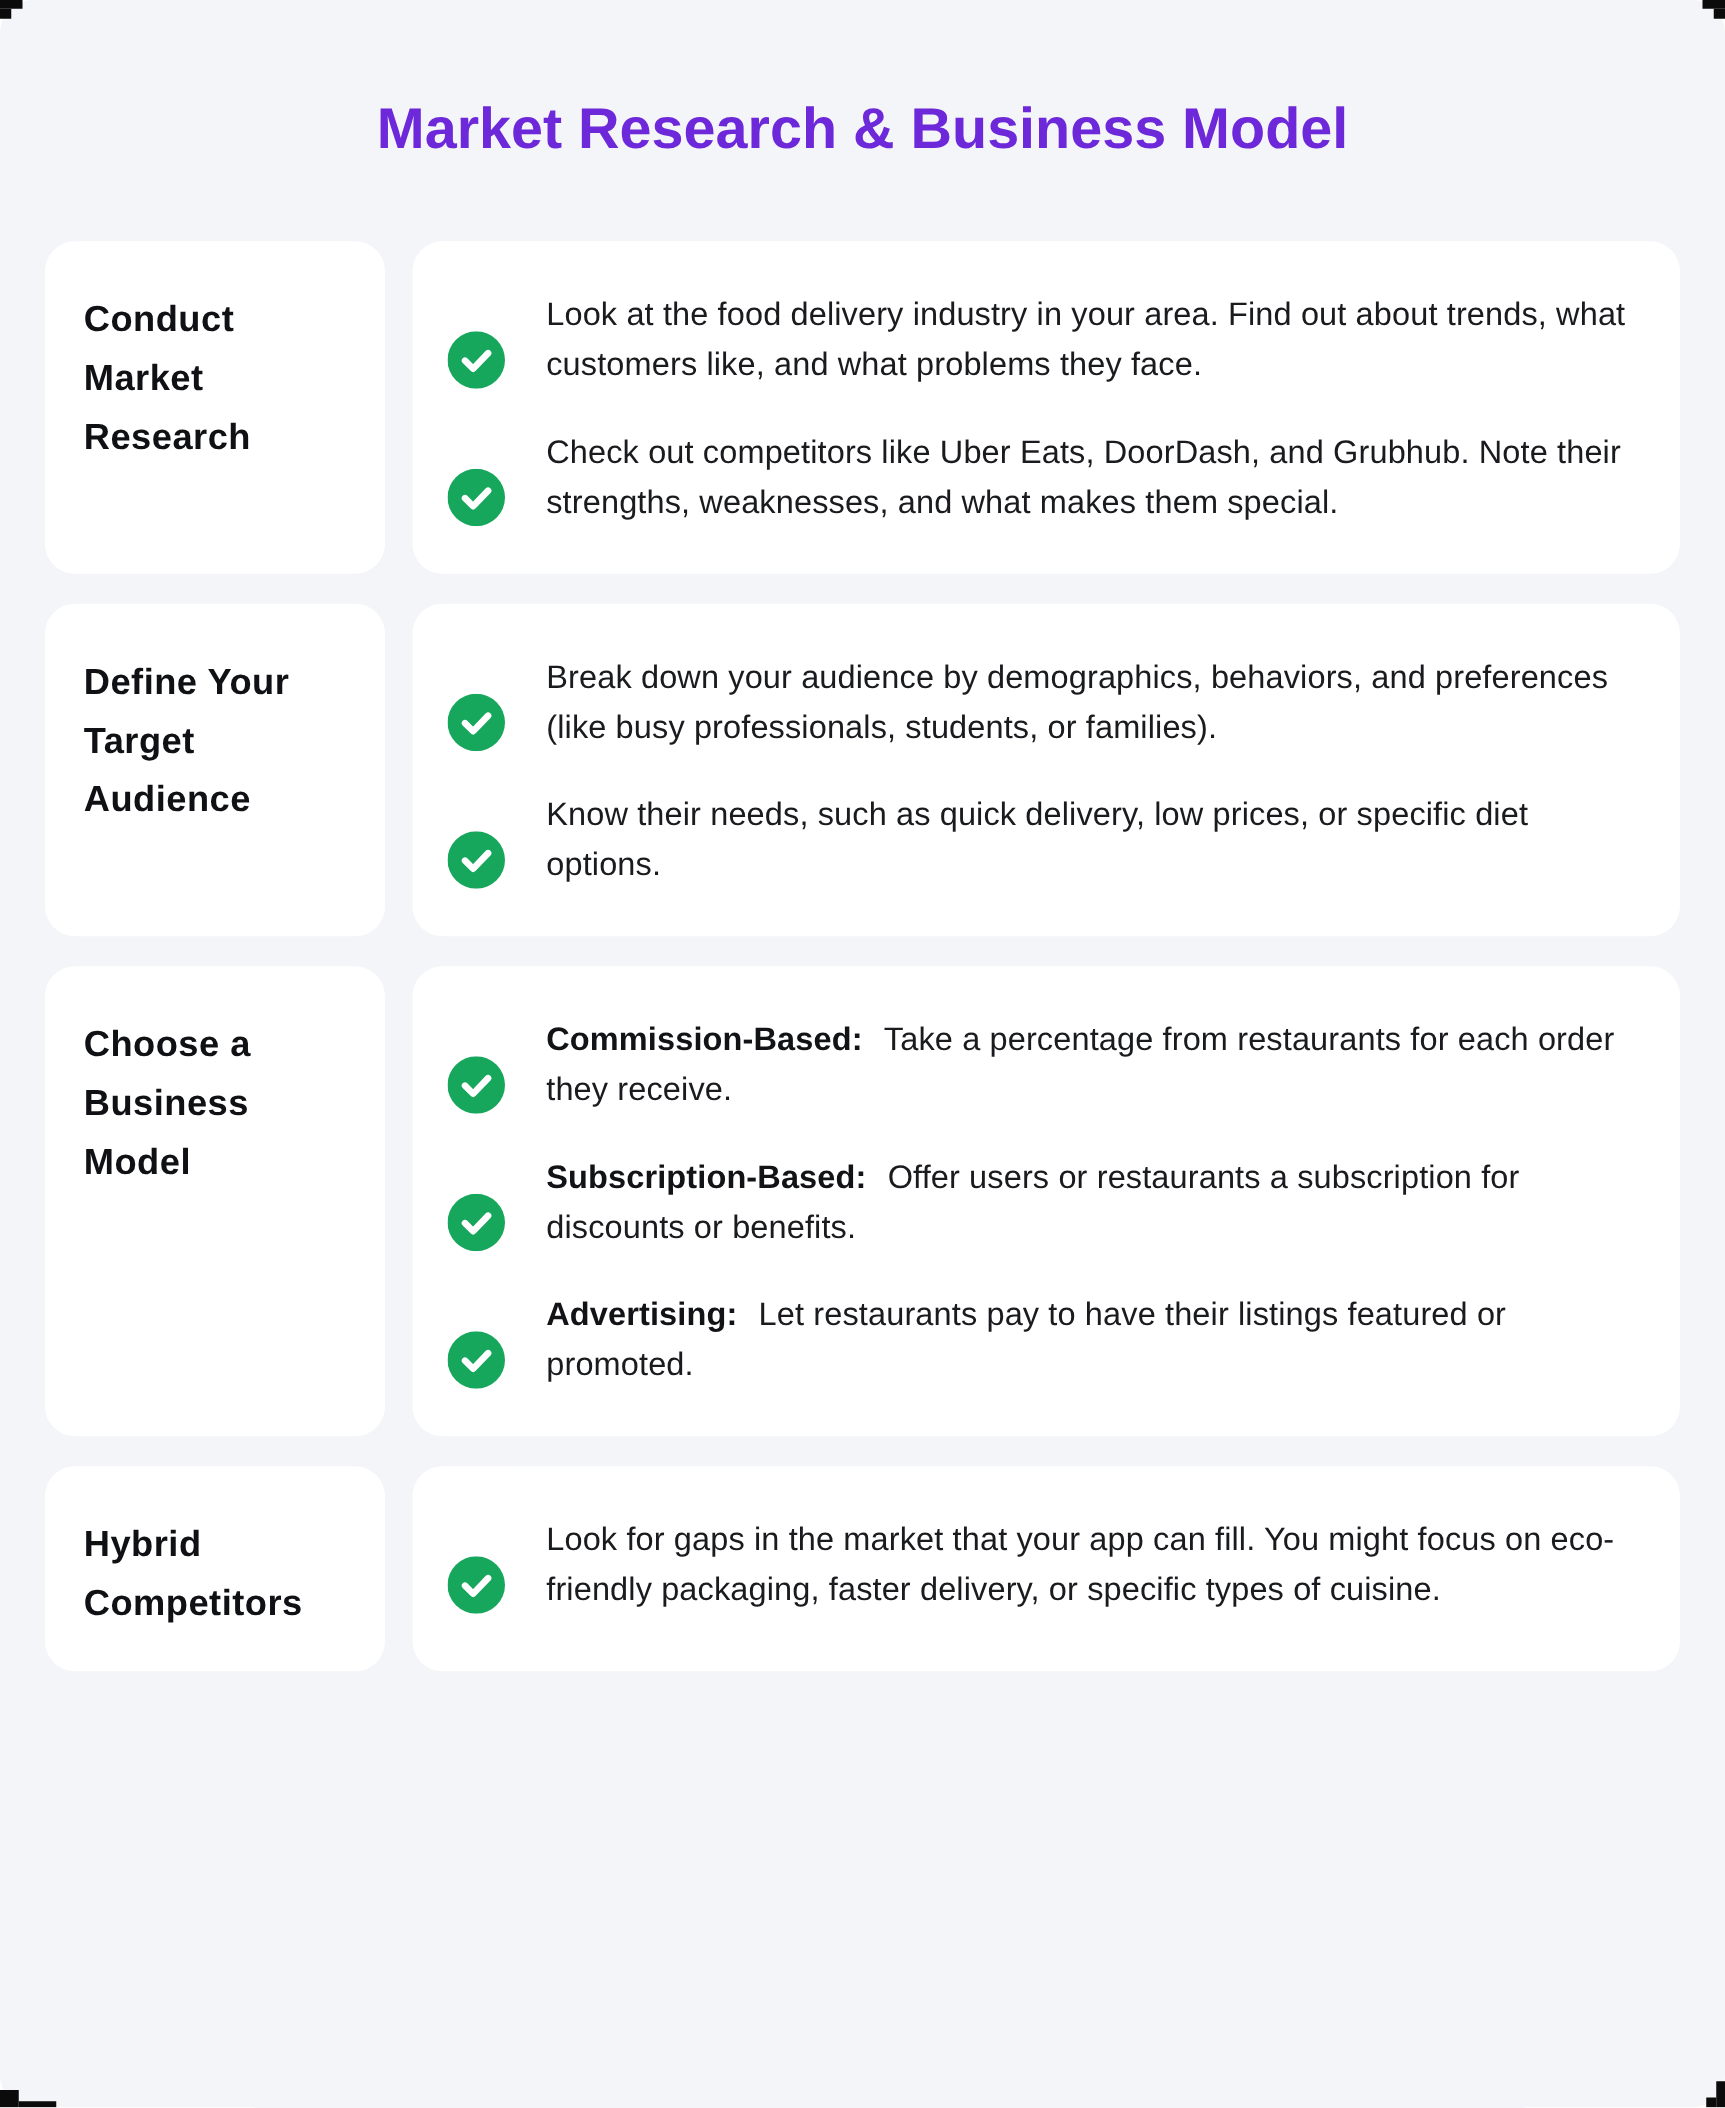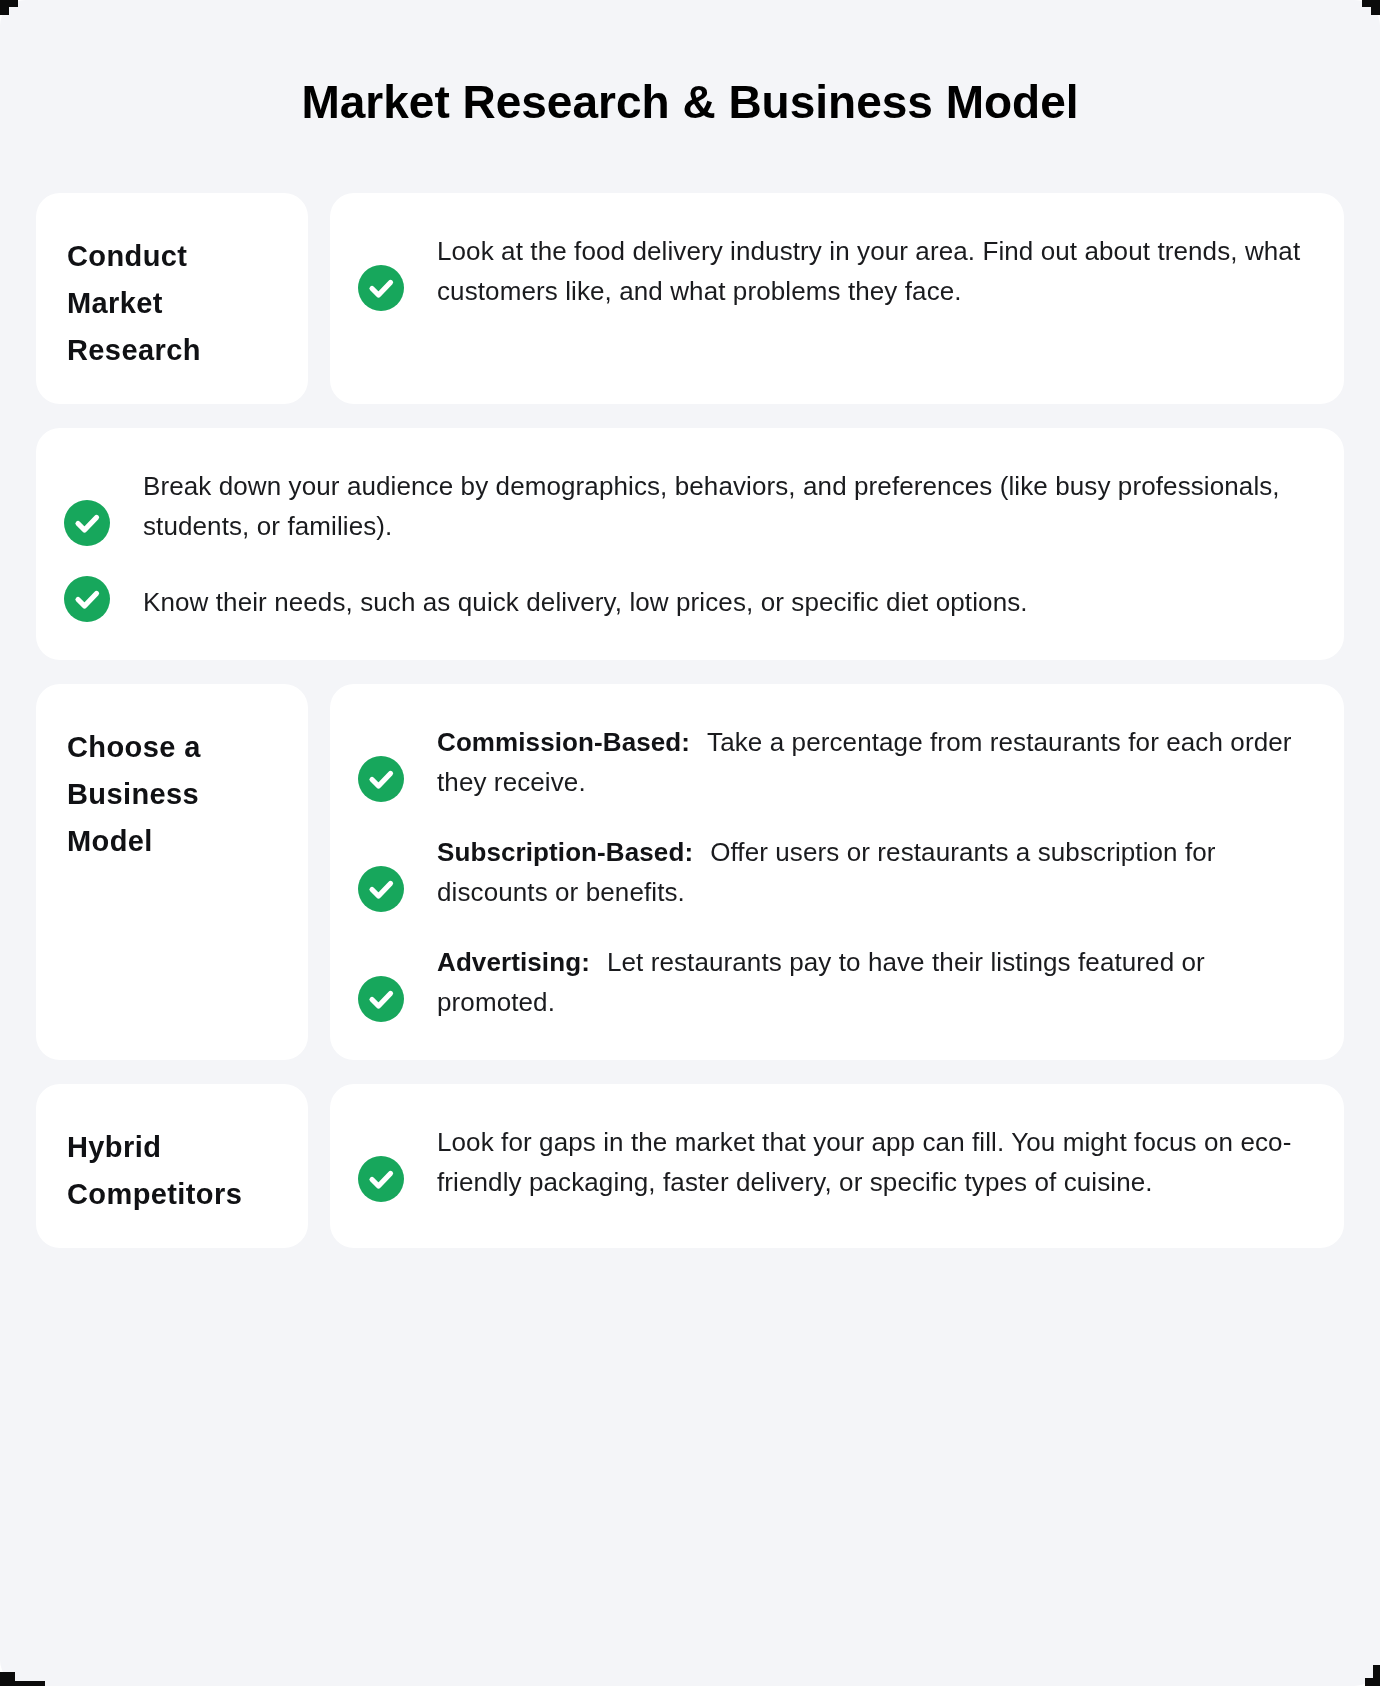--- a/index.html
+++ b/index.html
@@ -29,21 +29,21 @@
   .c-br-step{right:7px;bottom:0;width:8px;height:8px;}
 
   h1.title{
     margin:0;
     padding-top:76px;
     text-align:center;
     font-size:46px;
     line-height:1.15;
     font-weight:800;
     letter-spacing:0px;
-    color:#000000;
+    color:#6d28d9;
   }
   .rows{
     display:flex;
     flex-direction:column;
     gap:24px;
     padding:64px 36px 0 36px;
   }
   .row{display:flex;gap:22px;align-items:stretch;}
   .card{background:#ffffff;border-radius:24px;box-sizing:border-box;}
   .heading-card{
@@ -104,23 +104,35 @@
           <div class="card items-card">
             <div class="item">
               <span class="check">
                 <svg viewBox="0 0 46 46" xmlns="http://www.w3.org/2000/svg">
                   <circle cx="23" cy="23" r="23" fill="#17a75c"></circle>
                   <path d="M14 23.5 L20.5 30 L32.5 17.5" fill="none" stroke="#ffffff" stroke-width="5.2" stroke-linecap="round" stroke-linejoin="round"></path>
                 </svg>
               </span>
               <p class="item-text"><span>Look at the food delivery industry in your area. Find out about trends, what customers like, and what problems they face.</span></p>
             </div>
-          </div>
-        </section>
-        <section class="row">
+            <div class="item">
+              <span class="check">
+                <svg viewBox="0 0 46 46" xmlns="http://www.w3.org/2000/svg">
+                  <circle cx="23" cy="23" r="23" fill="#17a75c"></circle>
+                  <path d="M14 23.5 L20.5 30 L32.5 17.5" fill="none" stroke="#ffffff" stroke-width="5.2" stroke-linecap="round" stroke-linejoin="round"></path>
+                </svg>
+              </span>
+              <p class="item-text"><span>Check out competitors like Uber Eats, DoorDash, and Grubhub. Note their strengths, weaknesses, and what makes them special.</span></p>
+            </div>
+          </div>
+        </section>
+        <section class="row">
+          <div class="card heading-card">
+            <h2>Define Your Target Audience</h2>
+          </div>
           <div class="card items-card">
             <div class="item">
               <span class="check">
                 <svg viewBox="0 0 46 46" xmlns="http://www.w3.org/2000/svg">
                   <circle cx="23" cy="23" r="23" fill="#17a75c"></circle>
                   <path d="M14 23.5 L20.5 30 L32.5 17.5" fill="none" stroke="#ffffff" stroke-width="5.2" stroke-linecap="round" stroke-linejoin="round"></path>
                 </svg>
               </span>
               <p class="item-text"><span>Break down your audience by demographics, behaviors, and preferences (like busy professionals, students, or families).</span></p>
             </div>

